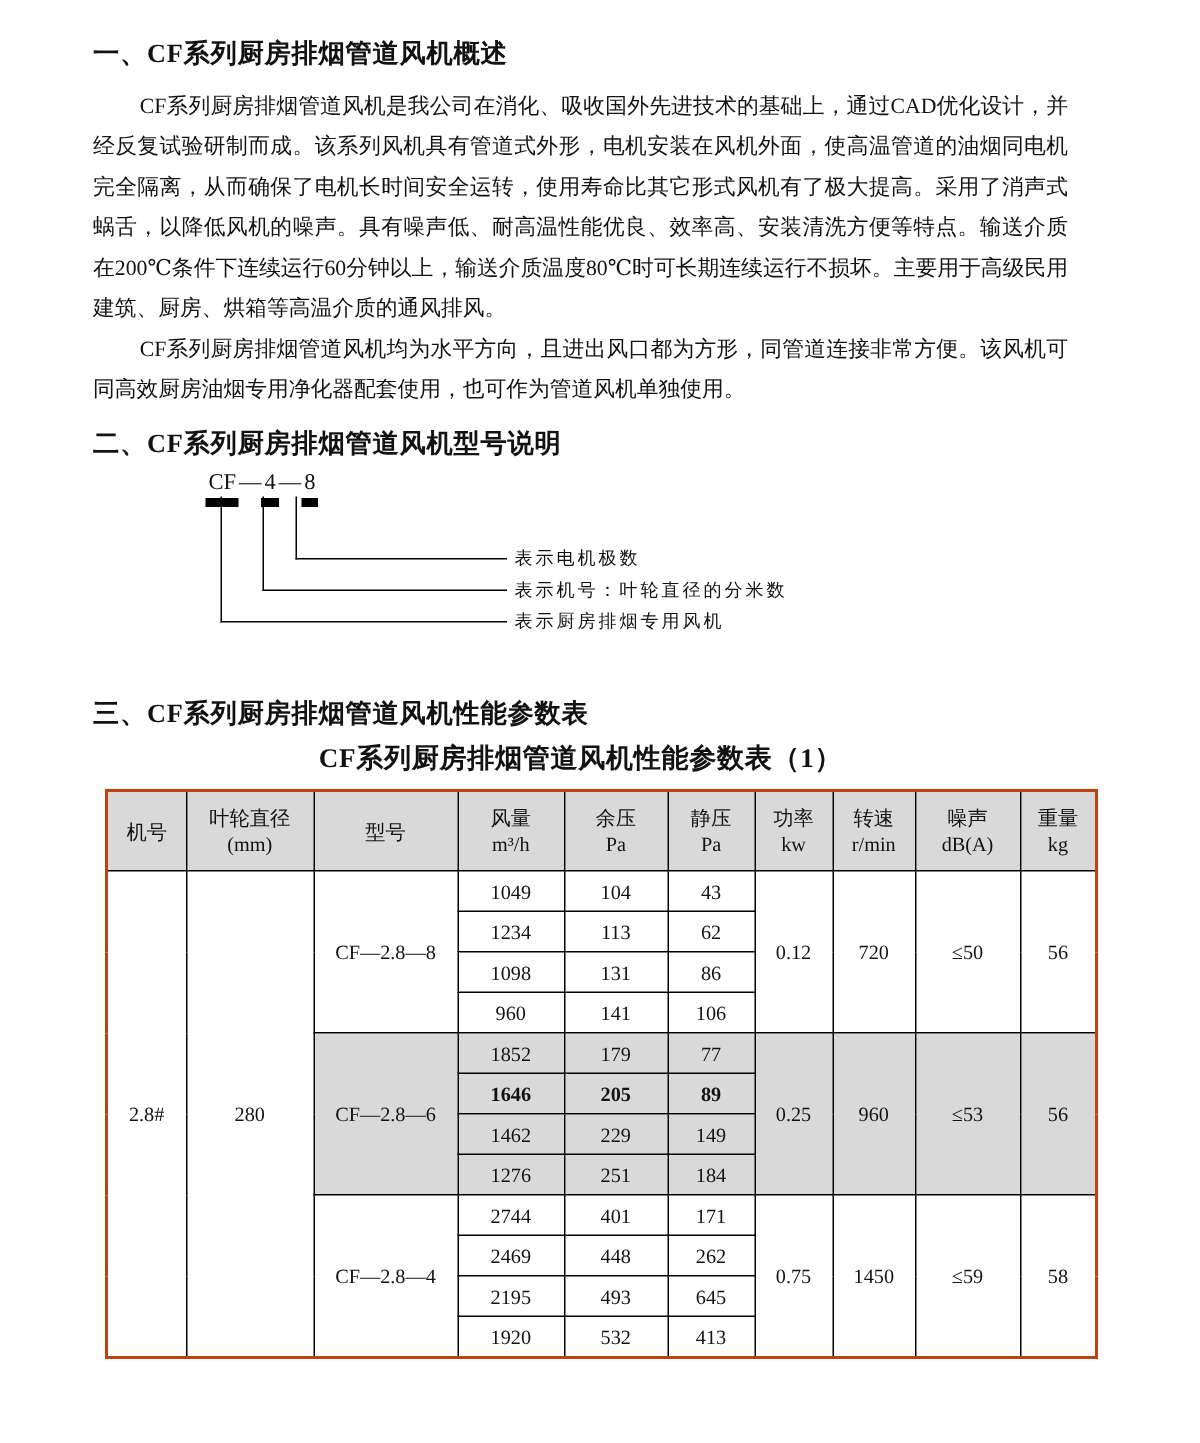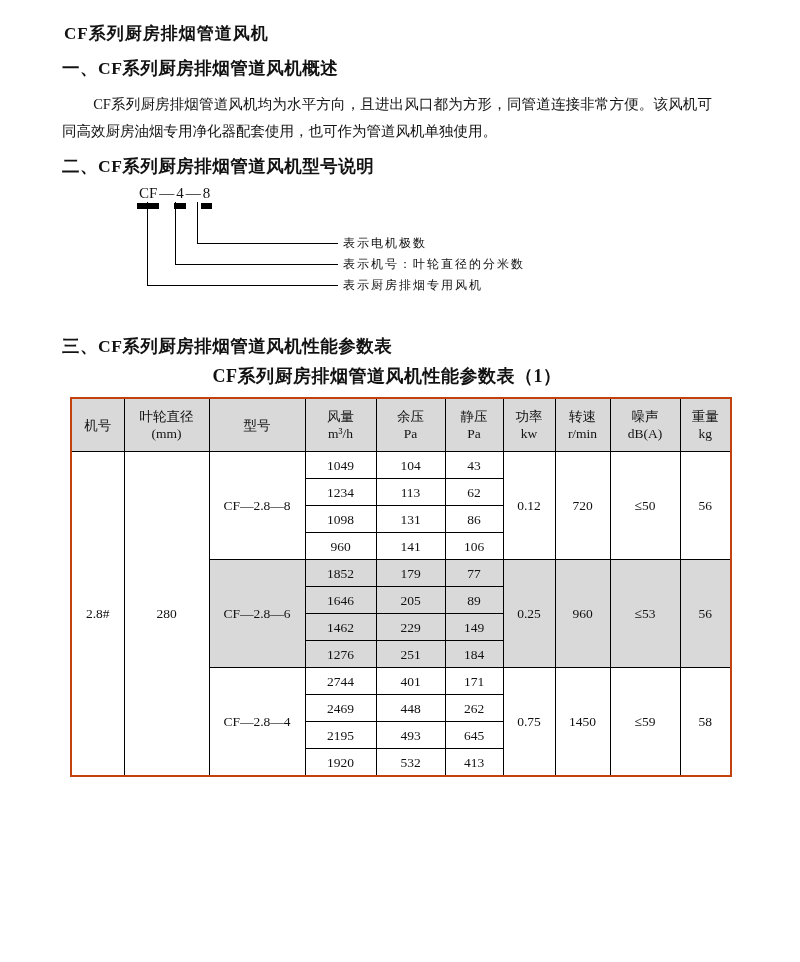--- a/index.html
+++ b/index.html
@@ -64,32 +64,32 @@
     height:52px;background:#d9d9d9;font-weight:normal;
   }
   table.perf tbody td{height:26px;}
   .hname{display:block;}
   .hunit{display:block;}
   .hunit:empty{display:none;}
   .shade{background:#d9d9d9;}
   .br2{border-right-width:2px;}
   .bl2{border-left-width:2px;}
   .tb2{border-bottom-width:2.5px;}
-  .tb3{border-bottom-width:3px;}
+  .tb3{border-bottom-width:3px;font-weight:bold;}
   .hide-b{border-bottom-style:hidden;}
 </style>
 </head>
 <body>
 
 <div class="page">
 
-  <h1 class="doc-title">CF系列厨房排烟管道风机</h1>
 
   <h2 class="sec-heading s1">一、CF系列厨房排烟管道风机概述</h2>
 
+  <p class="body-para">CF系列厨房排烟管道风机是我公司在消化、吸收国外先进技术的基础上，通过CAD优化设计，并经反复试验研制而成。该系列风机具有管道式外形，电机安装在风机外面，使高温管道的油烟同电机完全隔离，从而确保了电机长时间安全运转，使用寿命比其它形式风机有了极大提高。采用了消声式蜗舌，以降低风机的噪声。具有噪声低、耐高温性能优良、效率高、安装清洗方便等特点。输送介质在200℃条件下连续运行60分钟以上，输送介质温度80℃时可长期连续运行不损坏。主要用于高级民用建筑、厨房、烘箱等高温介质的通风排风。</p>
   <p class="body-para">CF系列厨房排烟管道风机均为水平方向，且进出风口都为方形，同管道连接非常方便。该风机可同高效厨房油烟专用净化器配套使用，也可作为管道风机单独使用。</p>
 
   <h2 class="sec-heading s2">二、CF系列厨房排烟管道风机型号说明</h2>
 
   <div class="diagram">
     <div class="model-code"><span class="seg">CF</span><span class="dash">—</span><span class="seg">4</span><span class="dash">—</span><span class="seg">8</span></div>
     <div class="conn c-pole"></div>
     <div class="conn c-size"></div>
     <div class="conn c-kitchen"></div>
     <div class="dlabel l0">表示电机极数</div>

